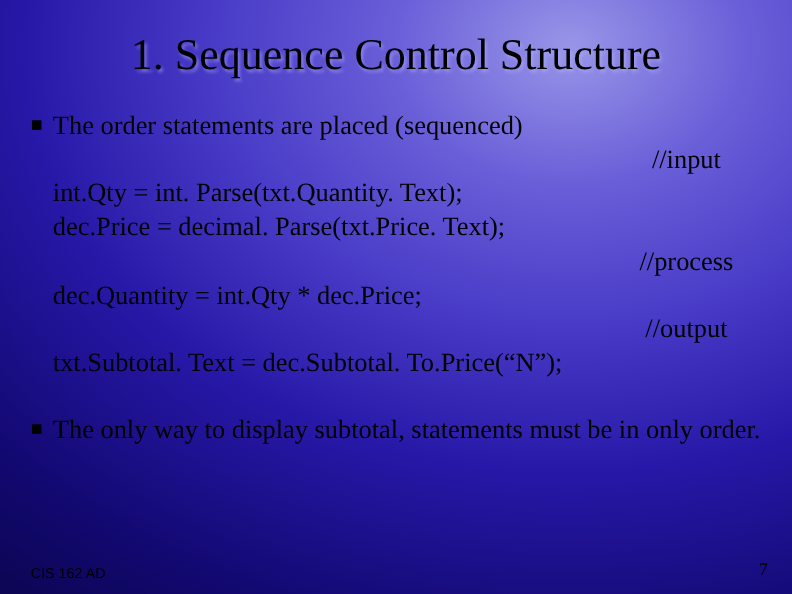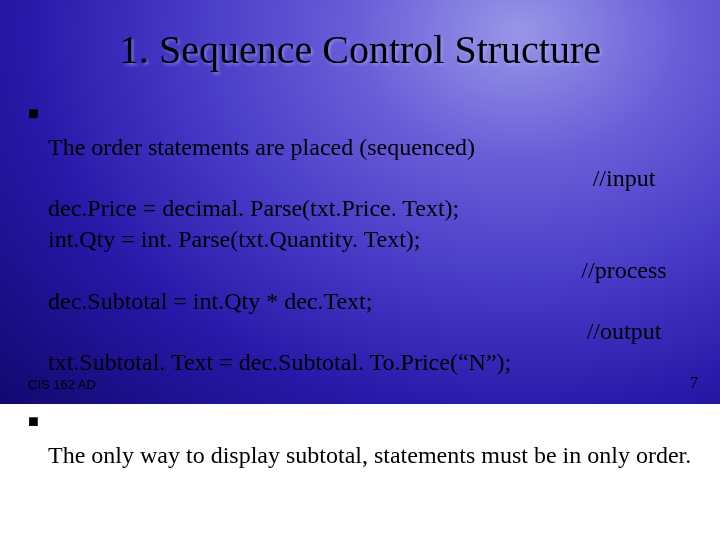--- a/index.html
+++ b/index.html
@@ -1,19 +1,19 @@
 <!DOCTYPE html>
 <html><head>
 <meta charset="utf-8">
 <style>
   * { margin: 0; padding: 0; box-sizing: border-box; }
   html, body { width: 720px; height: 540px; overflow: hidden; }
   .slide {
     width: 720px;
-    height: 404px;
+    height: 540px;
     background: radial-gradient(ellipse 900px 700px at 72% 8%, #9896e8 0%, #6a5ed8 18%, #4a3dc8 35%, #2818a8 55%, #120870 78%, #080440 100%);
     position: relative;
     font-family: "Times New Roman", Times, serif;
     color: #000;
   }
   .title {
     position: absolute;
     top: 26px;
     left: 0;
     width: 100%;
@@ -33,21 +33,21 @@
   }
   .bullet-row { display: flex; align-items: flex-start; }
   .bullet-icon {
     flex: 0 0 auto;
     width: 20px;
     font-size: 18px;
     line-height: 1.55;
     text-align: left;
     color: #000;
   }
-  .bullet-text { flex: 1 1 auto; margin-top: 32px; }
+  .bullet-text { flex: 1 1 auto; }
   .indent { margin-left: 20px; }
   .comment-right {
     margin-left: 20px;
     text-align: center;
     padding-left: 500px;
   }
   .footer-left {
     position: absolute;
     left: 28px;
     bottom: 12px;
@@ -74,25 +74,25 @@
   <div class="title">1. Sequence Control Structure</div>
 
   <div class="body">
 
     <div class="bullet-row">
       <span class="bullet-icon">■</span>
       <span class="bullet-text">The order statements are placed (sequenced)</span>
     </div>
 
     <div class="comment-right">//input</div>
+    <div class="indent">int.Qty = int. Parse(txt.Quantity. Text);</div>
     <div class="indent">dec.Price = decimal. Parse(txt.Price. Text);</div>
-    <div class="indent">int.Qty = int. Parse(txt.Quantity. Text);</div>
 
     <div class="comment-right">//process</div>
-    <div class="indent">dec.Subtotal = int.Qty * dec.Text;</div>
+    <div class="indent">dec.Quantity = int.Qty * dec.Price;</div>
 
     <div class="comment-right">//output</div>
     <div class="indent">txt.Subtotal. Text = dec.Subtotal. To.Price(“N”);</div>
 
     <div class="gap"></div>
 
     <div class="bullet-row">
       <span class="bullet-icon">■</span>
       <span class="bullet-text">The only way to display subtotal, statements must be in only order.</span>
     </div>

